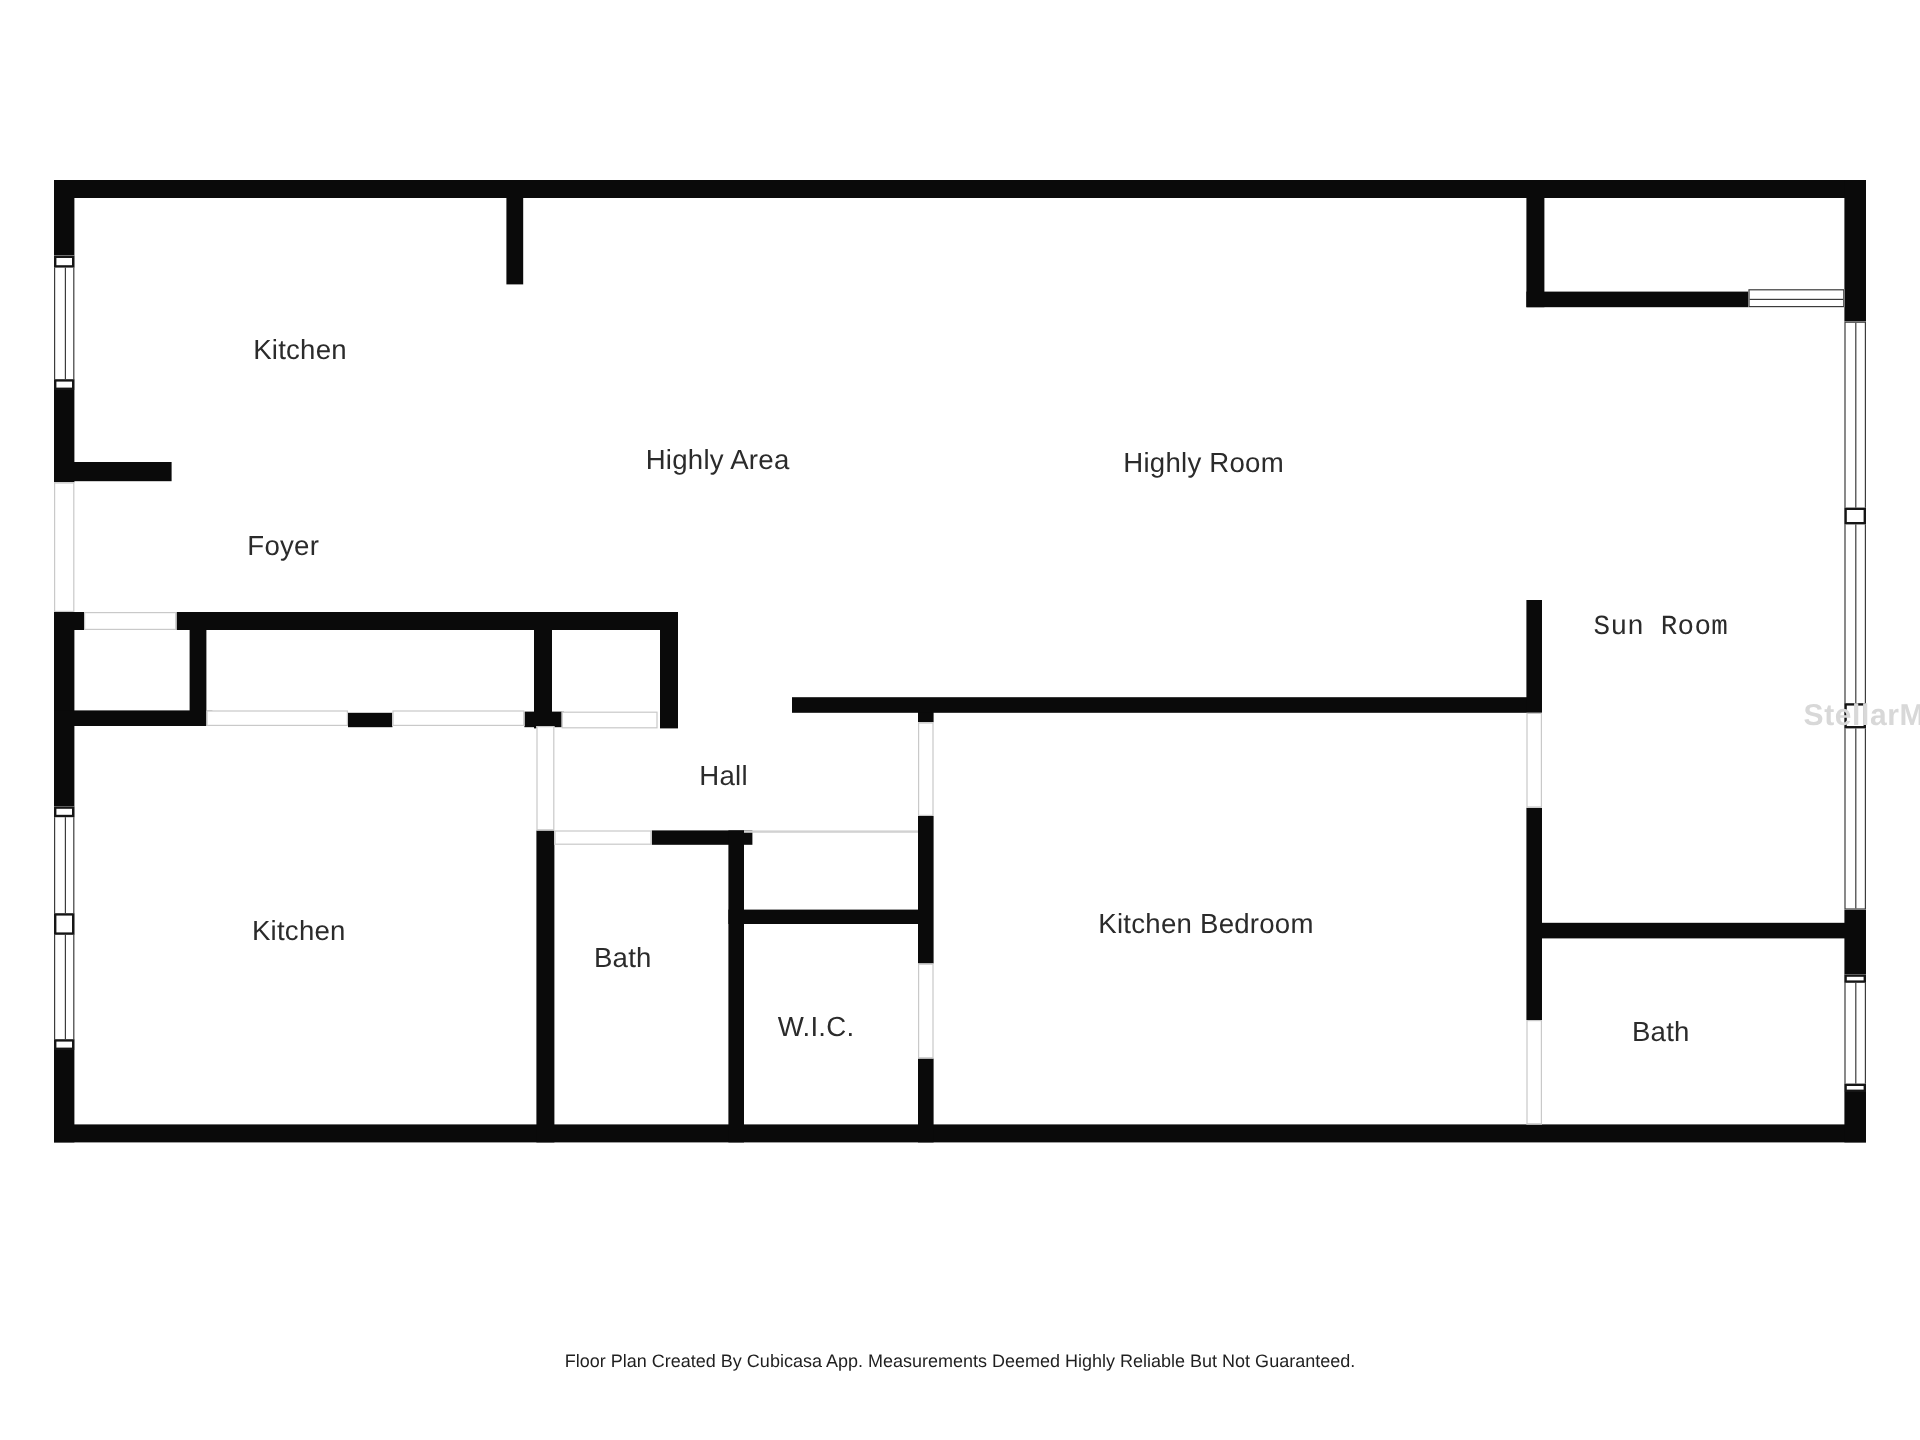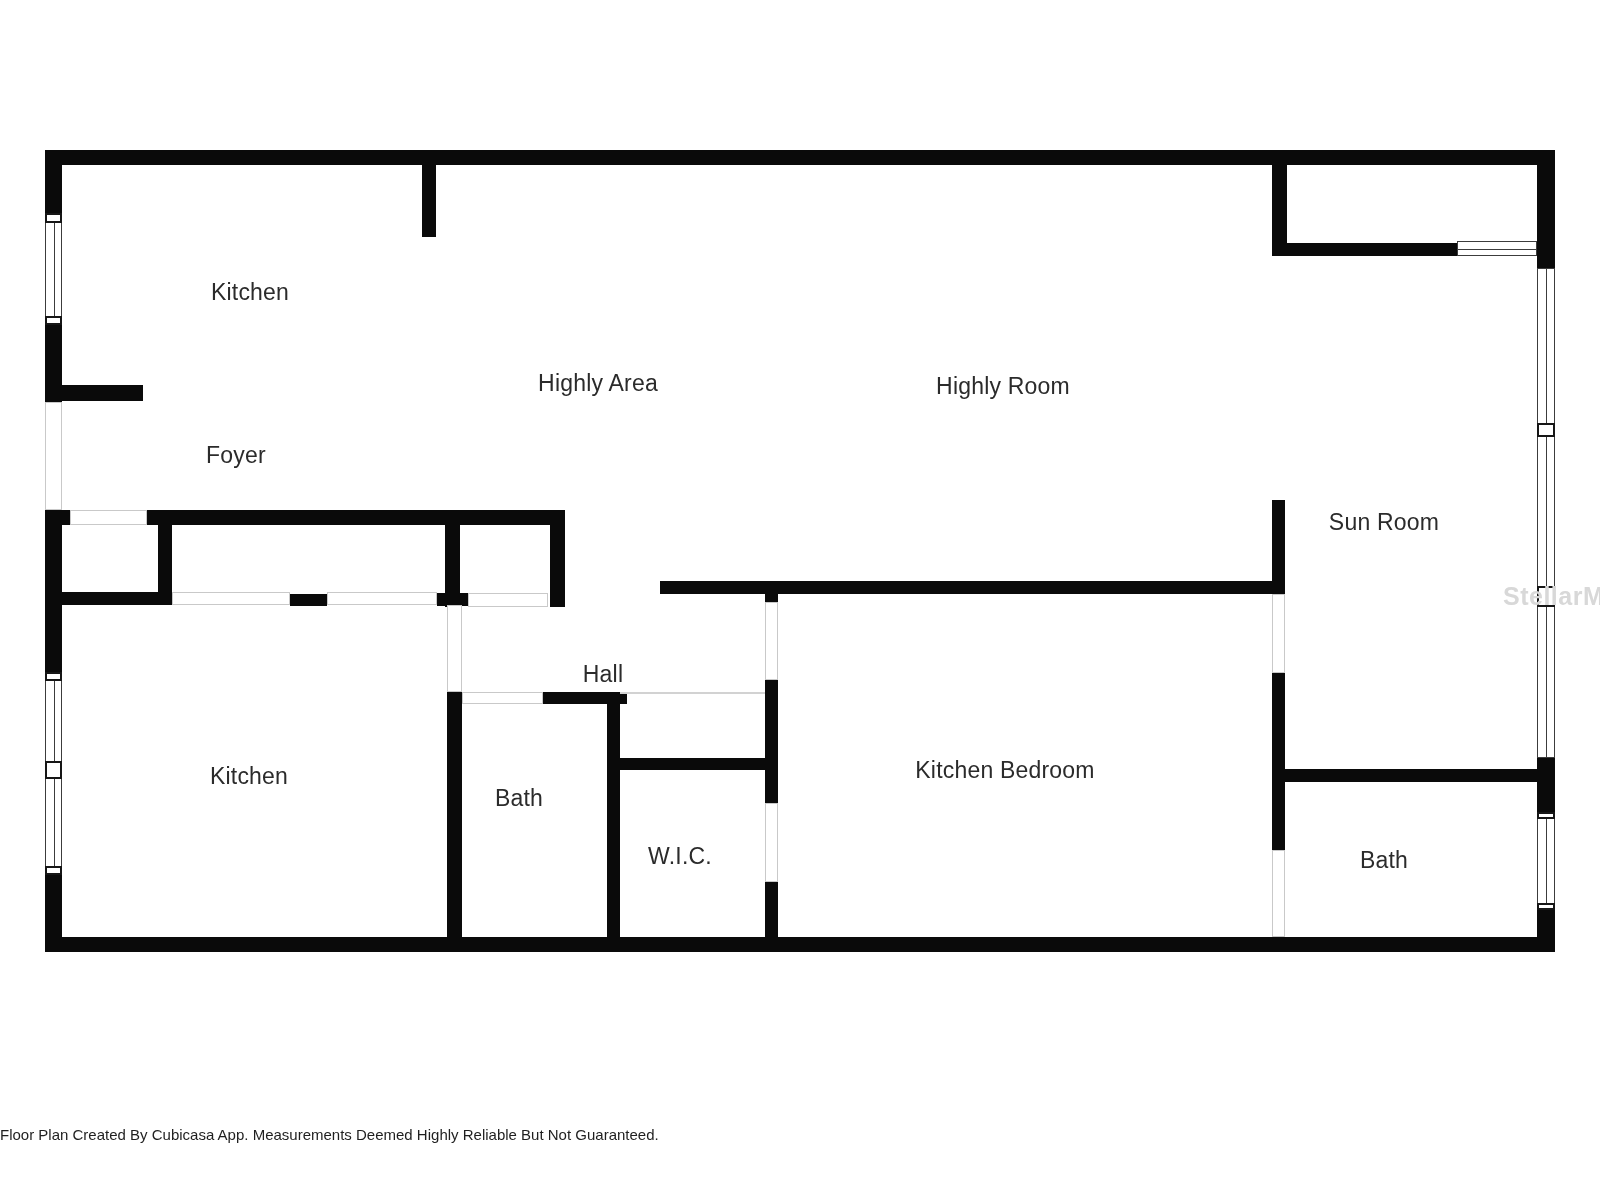--- a/index.html
+++ b/index.html
@@ -19,21 +19,21 @@
   .mullion{background:#ffffff;border:2px solid #161616;}
   .room-label{
     position:absolute;transform:translate(-50%,-50%);
     font-size:23px;color:#2b2b2b;white-space:nowrap;letter-spacing:0.2px;
   }
   #watermark{
     position:absolute;left:1503px;top:582px;width:120px;overflow:hidden;
     font-size:25px;font-weight:600;color:#d8d8d8;letter-spacing:0.5px;white-space:nowrap;
   }
   #footer{
-    position:absolute;left:0;right:0;top:1126px;
+    position:absolute;left:0;right:0;top:1126px;text-align:center;
     font-size:15px;color:#1f1f1f;
   }
 </style>
 </head>
 <body>
 
 <div id="plan">
     <div class="el wall" style="left: 45px; top: 150px; width: 1510px; height: 15px;"></div>
     <div class="el wall" style="left: 45px; top: 937px; width: 1510px; height: 15px;"></div>
     <div class="el wall" style="left: 45px; top: 150px; width: 17px; height: 63px;"></div>
@@ -89,22 +89,22 @@
     <div class="el opening" style="left: 462px; top: 692px; width: 81px; height: 12px;"></div>
     <div class="el opening" style="left: 765px; top: 602px; width: 13px; height: 78px;"></div>
     <div class="el opening" style="left: 765px; top: 803px; width: 13px; height: 79px;"></div>
     <div class="el opening" style="left: 1272px; top: 594px; width: 13px; height: 79px;"></div>
     <div class="el opening" style="left: 1272px; top: 850px; width: 13px; height: 87px;"></div>
     <div class="el hairline" style="left: 620px; top: 692px; width: 145px; height: 2px;"></div>
     <div class="room-label" style="left: 250px; top: 292px;">Kitchen</div>
     <div class="room-label" style="left: 236px; top: 455px; text-align: center;">Foyer</div>
     <div class="room-label" style="left: 598px; top: 383px;">Highly Area</div>
     <div class="room-label" style="left: 1003px; top: 386px;">Highly Room</div>
-    <div class="room-label" style="left: 1384px; top: 522px;">Sun Room</div>
-    <div class="room-label" style="left: 603px; top: 674px;">Hall</div>
+    <div class="room-label" style="left: 1384px; top: 522px; font-family: Liberation Mono, monospace;">Sun Room</div>
+    <div class="room-label" style="left: 603px; top: 647px;">Hall</div>
     <div class="room-label" style="left: 249px; top: 776px;">Kitchen</div>
     <div class="room-label" style="left: 519px; top: 798px;">Bath</div>
     <div class="room-label" style="left: 680px; top: 856px;">W.I.C.</div>
     <div class="room-label" style="left: 1005px; top: 770px;">Kitchen Bedroom</div>
     <div class="room-label" style="left: 1384px; top: 860px;">Bath</div>
   </div>
 
 <div id="watermark">StellarMLS</div>
 
 <div id="footer">Floor Plan Created By Cubicasa App. Measurements Deemed Highly Reliable But Not Guaranteed.</div>

